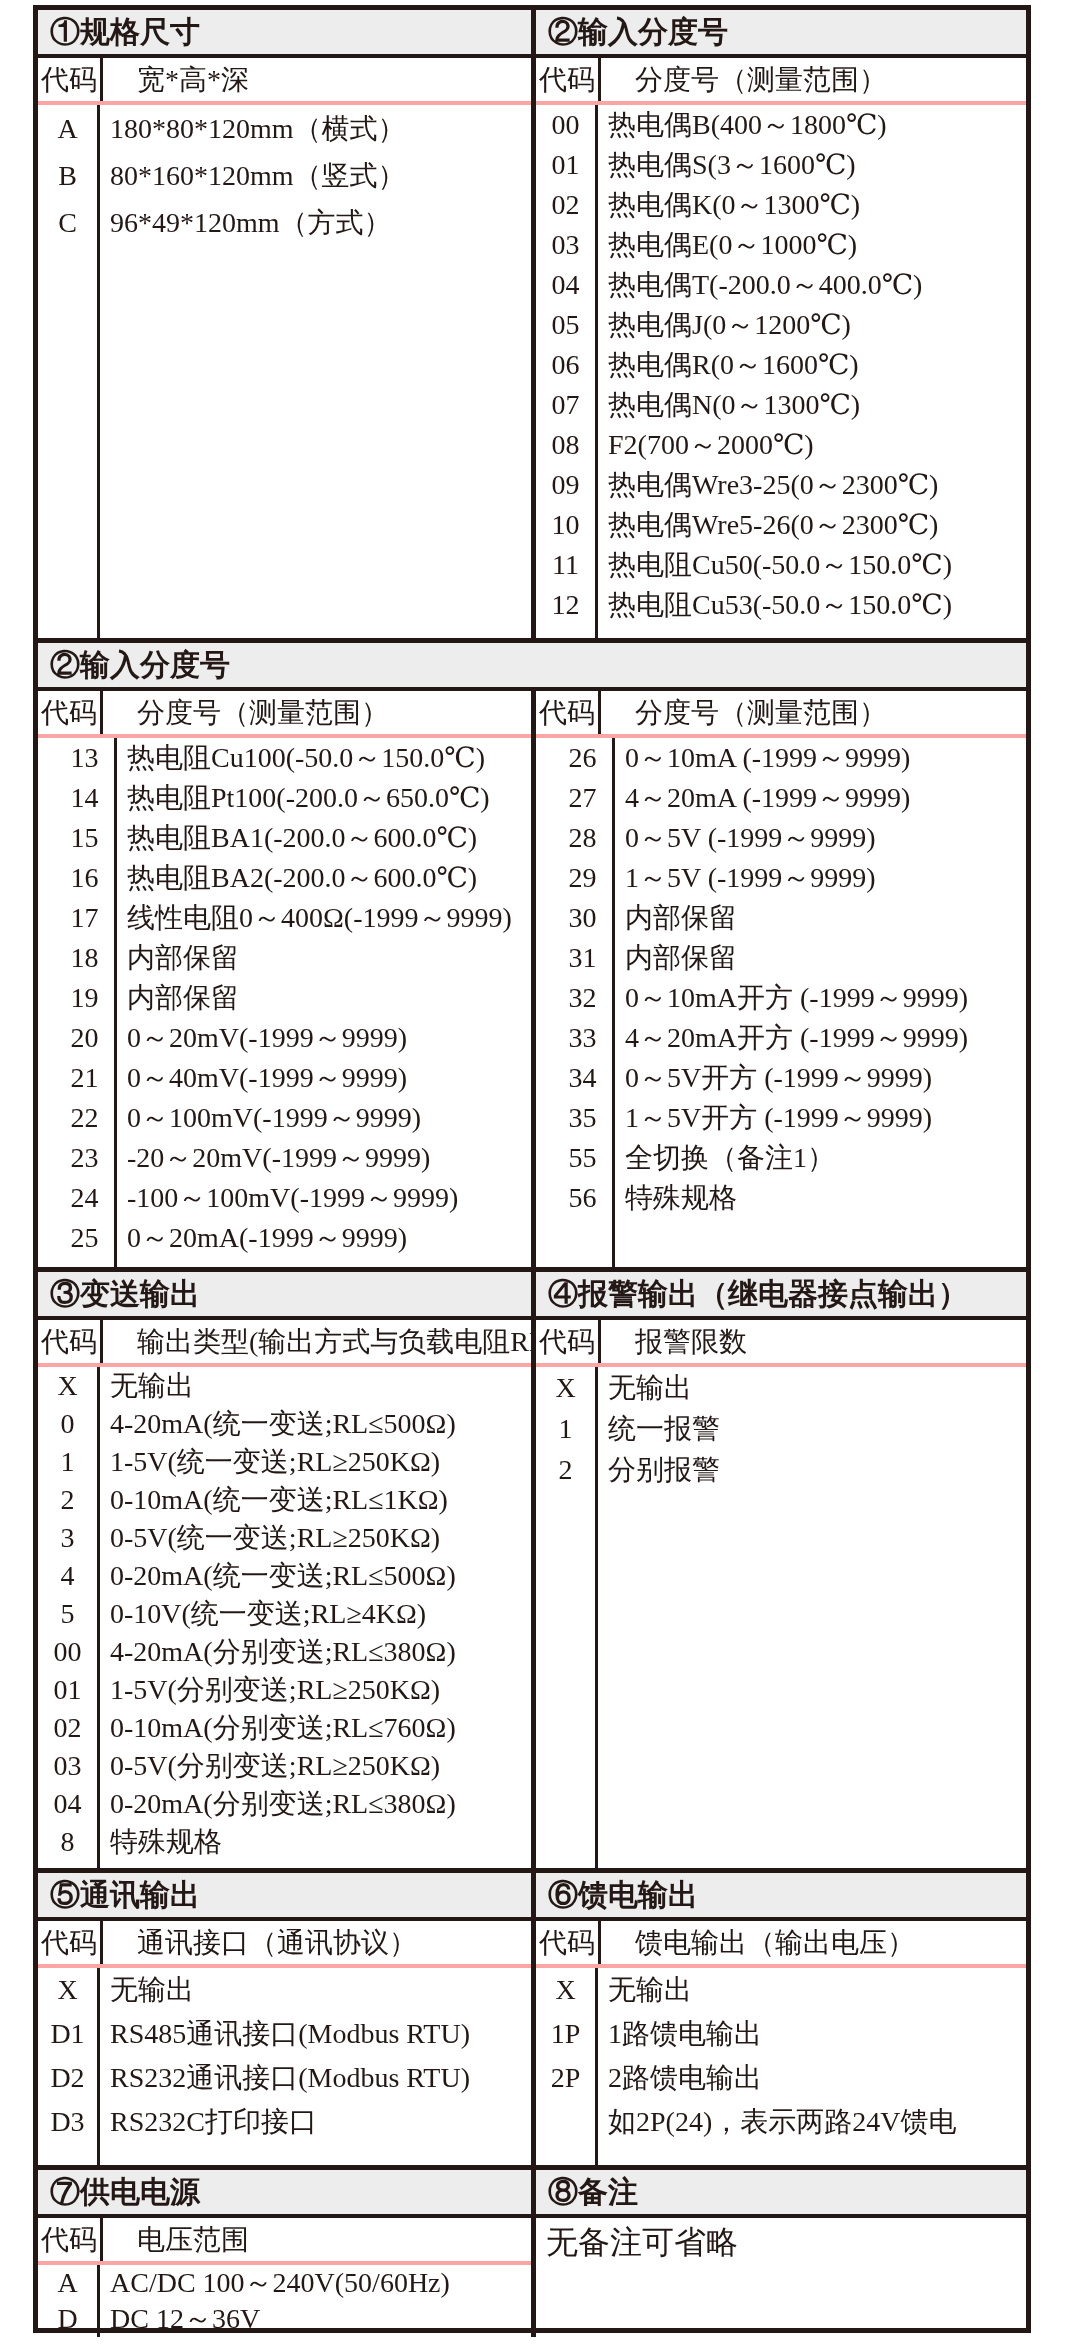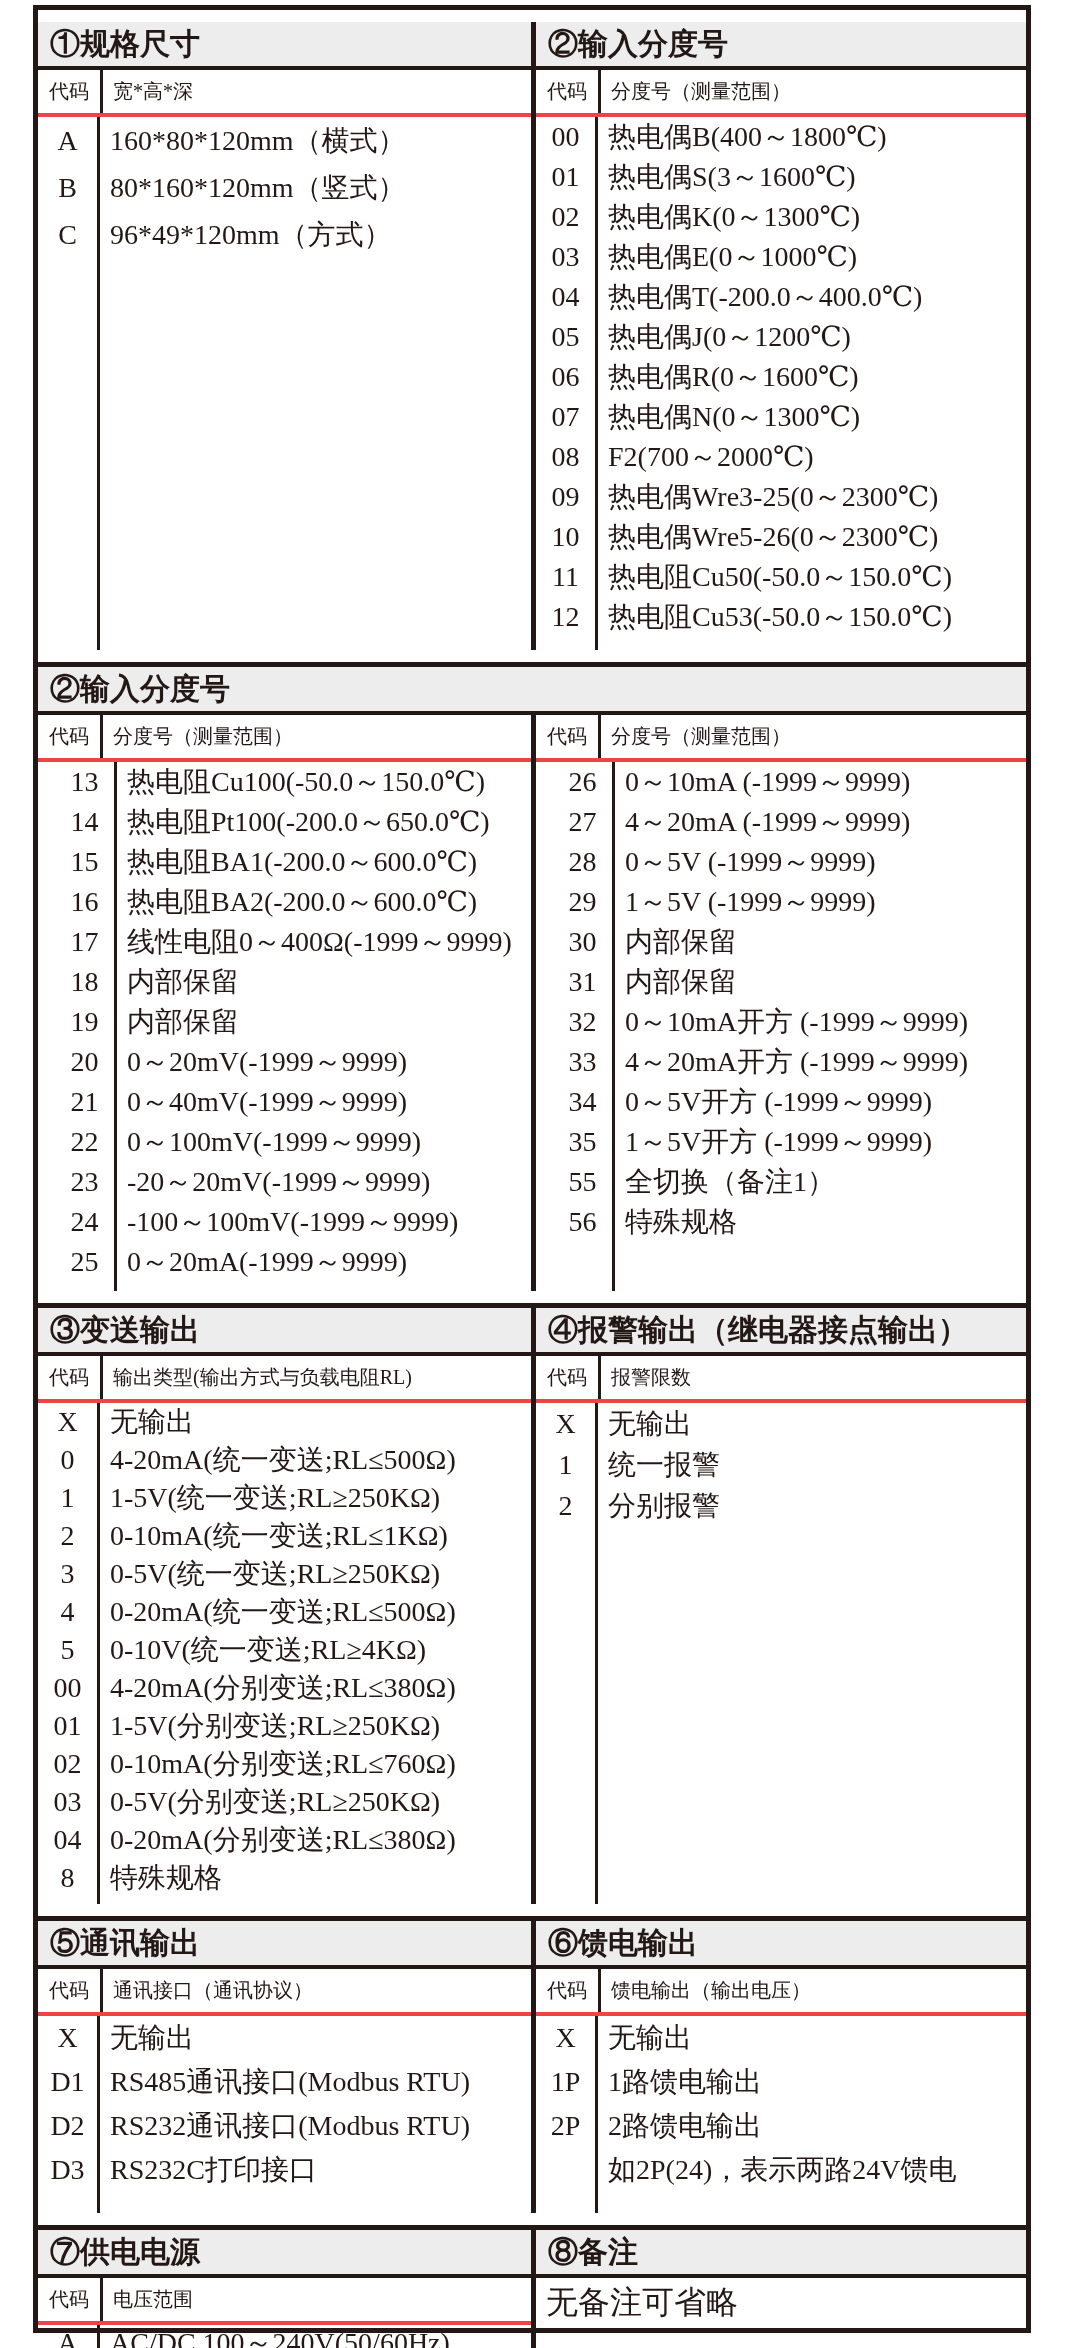--- a/index.html
+++ b/index.html
@@ -6,37 +6,37 @@
   body{
     width:1080px;height:2348px;background:#ffffff;position:relative;
     font-family:"Liberation Serif","DejaVu Serif",serif;
     color:#231815;
   }
   .sheet{
     position:absolute;left:33px;top:5px;width:998px;height:2328px;
     box-sizing:border-box;border:5px solid #231815;
     display:flex;flex-direction:column;background:#ffffff;
   }
-  .band{display:flex;box-sizing:border-box;flex:none;margin-top:12px;}
+  .band{display:flex;box-sizing:border-box;flex:none;}
   .band + .band{border-top:5px solid #231815;}
   .band-col{display:flex;flex-direction:column;}
   #band1{height:628px;}
   #band2{height:629px;flex-direction:column;}
   #band3{height:601px;}
   #band4{height:297px;}
   #band5{flex:1;}
   .panel{display:flex;flex-direction:column;box-sizing:border-box;min-width:0;}
   .panel.left{width:498px;border-right:5px solid #231815;flex:none;}
   .panel.right{flex:1;}
   .sec-head{
     background:#ededed;font-weight:bold;font-size:30px;line-height:44px;
     padding-left:12px;border-bottom:4px solid #231815;flex:none;
     white-space:nowrap;overflow:hidden;
   }
-  .col-head{display:flex;border-bottom:4px solid #ef4444;font-size:20px;line-height:43px;flex:none;}
+  .col-head{display:flex;border-bottom:4px solid #fca5a5;font-size:28px;line-height:43px;flex:none;gap:24px;}
   .code-h{width:62px;text-align:center;border-right:3px solid #231815;flex:none;}
   .desc-h{flex:1;padding-left:10px;white-space:nowrap;overflow:hidden;}
   .tbody{flex:1;display:flex;flex-direction:column;font-size:28px;overflow:hidden;}
   .tr{display:flex;flex:none;}
   .tr.filler{flex:1;}
   .td{box-sizing:border-box;}
   .td.code{width:62px;text-align:center;border-right:3px solid #231815;flex:none;}
   .td.desc{flex:1;padding-left:10px;white-space:nowrap;overflow:hidden;}
   
   #band1 .panel.left  .tr{line-height:47px;}
@@ -57,21 +57,21 @@
   <div class="band" id="band1">
     <div class="panel left">
       <div class="sec-head">①规格尺寸</div>
       <div class="col-head">
         <div class="code-h">代码</div>
         <div class="desc-h">宽*高*深</div>
       </div>
       <div class="tbody">
           <div class="tr">
             <div class="td code">A</div>
-            <div class="td desc">160*80*120mm（横式）</div>
+            <div class="td desc">180*80*120mm（横式）</div>
           </div>
           <div class="tr">
             <div class="td code">B</div>
             <div class="td desc">80*160*120mm（竖式）</div>
           </div>
           <div class="tr">
             <div class="td code">C</div>
             <div class="td desc">96*49*120mm（方式）</div>
           </div>
           <div class="tr filler">

